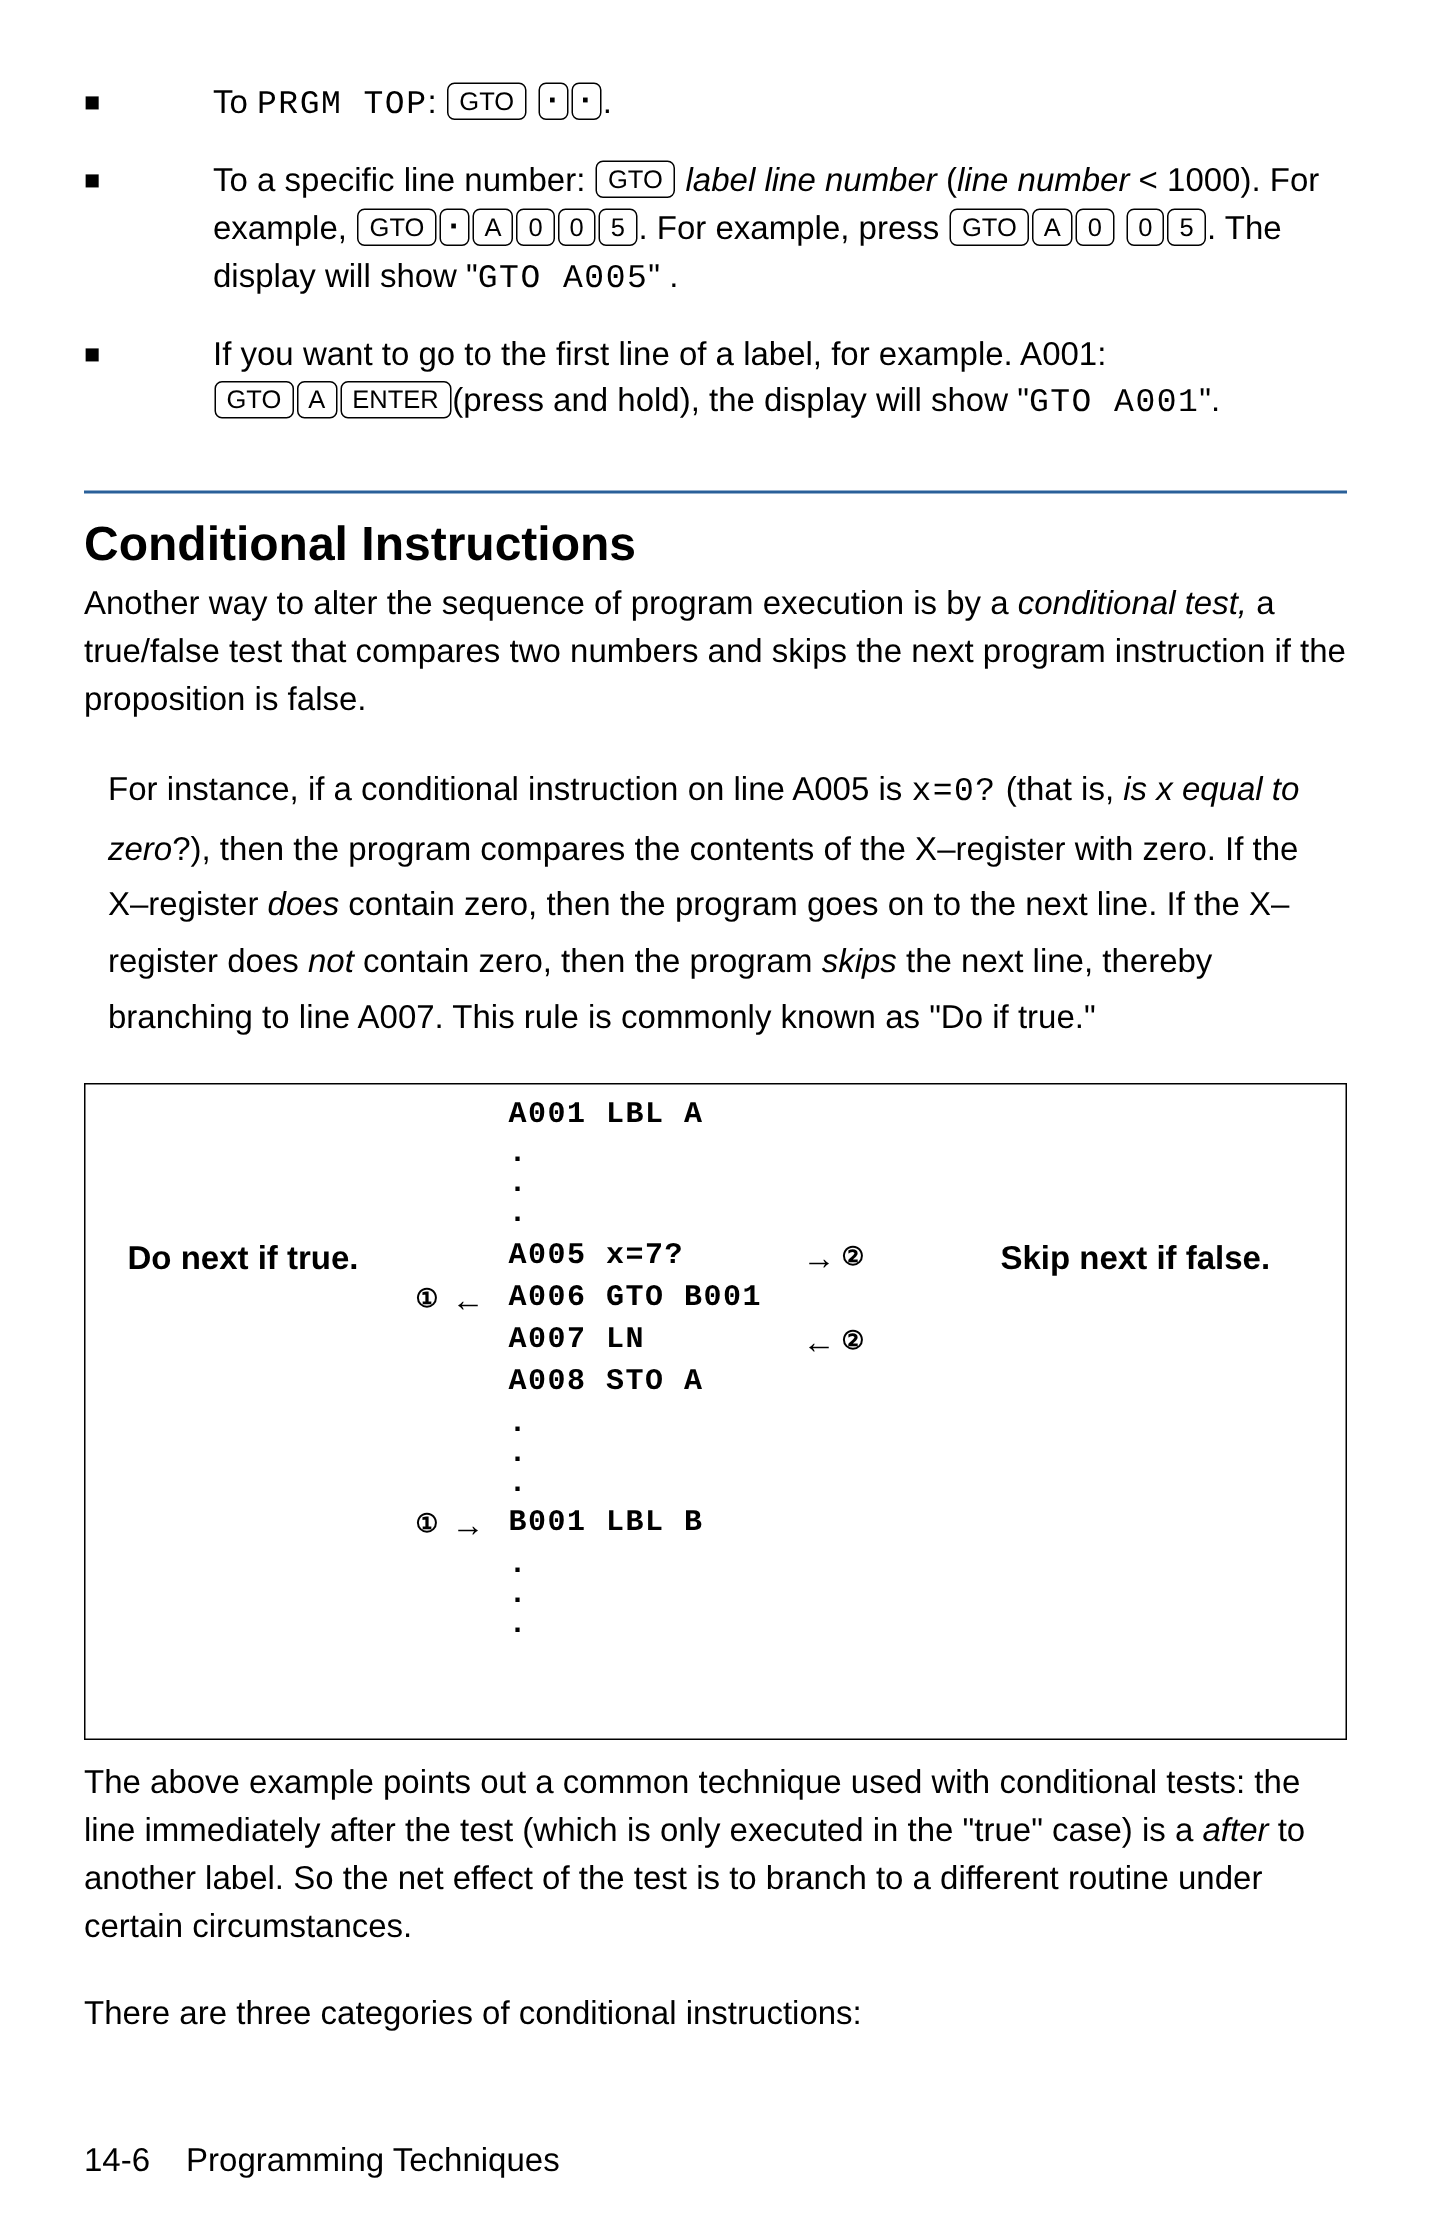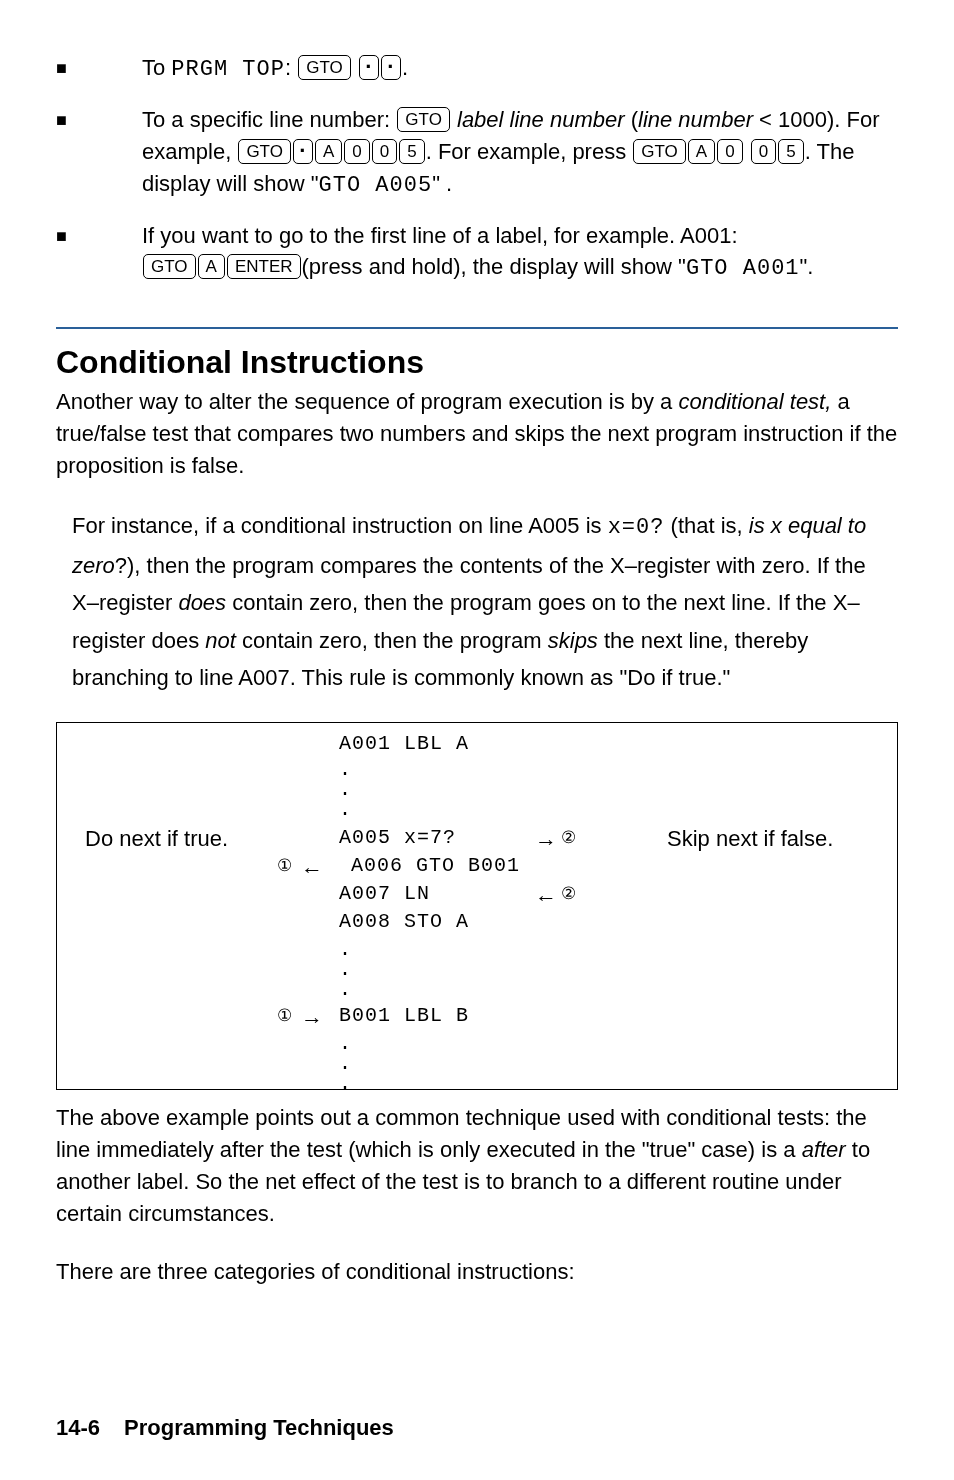--- a/index.html
+++ b/index.html
@@ -49,42 +49,43 @@
 h1.section-head {
   font-family: Futura, "Century Gothic", sans-serif;
   font-weight: bold;
   font-size: 32px;
 }
 p.body { margin-bottom: 26px; }
 .codebox {
   border: 1.5px solid #000;
   margin: 0 0 12px 0;
   position: relative;
-  height: 368px;
+  height: 438px;
+  font-weight: bold;
 }
 .code-line {
   position: absolute;
   font-family: "Lucida Console", "Courier New", monospace;
   font-size: 20px;
   letter-spacing: 1px;
   white-space: pre;
 }
 .anno {
   position: absolute;
   font-family: Futura, "Century Gothic", sans-serif;
   font-size: 22px;
 }
 .circ { font-family: Arial, sans-serif; font-size: 17px; }
 .footer {
   position: absolute;
   left: 56px;
-  bottom: 36px;
+  bottom: 24px;
   font-family: Futura, "Century Gothic", sans-serif;
   font-size: 22px;
-  font-weight: bold;
+  font-weight: normal;
   margin-top: 44px;
 }
 .footer .pn { margin-right: 24px; }
 </style>
 </head>
 <body>
 
 <div class="bullet-row">
   <div class="bullet-sym">■</div>
   <div class="bullet-body">
@@ -128,21 +129,21 @@
 
   <div class="anno" style="left:28px; top:100px;">Do next if true.</div>
 
   <div class="code-line" style="left:282px; top:100px;">A005 x=7?</div>
   <div class="anno" style="left:478px; top:100px;">→</div>
   <div class="anno circ" style="left:504px; top:103px;">②</div>
   <div class="anno" style="left:610px; top:100px;">Skip next if false.</div>
 
   <div class="anno circ" style="left:220px; top:131px;">①</div>
   <div class="anno" style="left:244px; top:128px;">←</div>
-  <div class="code-line" style="left:294px; top:128px;">A006 GTO B001</div>
+  <div class="code-line" style="left:282px; top:128px;">A006 GTO B001</div>
 
   <div class="code-line" style="left:282px; top:156px;">A007 LN</div>
   <div class="anno" style="left:478px; top:156px;">←</div>
   <div class="anno circ" style="left:504px; top:159px;">②</div>
 
   <div class="code-line" style="left:282px; top:184px;">A008 STO A</div>
   <div class="code-line" style="left:282px; top:212px;">.</div>
   <div class="code-line" style="left:282px; top:232px;">.</div>
   <div class="code-line" style="left:282px; top:252px;">.</div>
 

